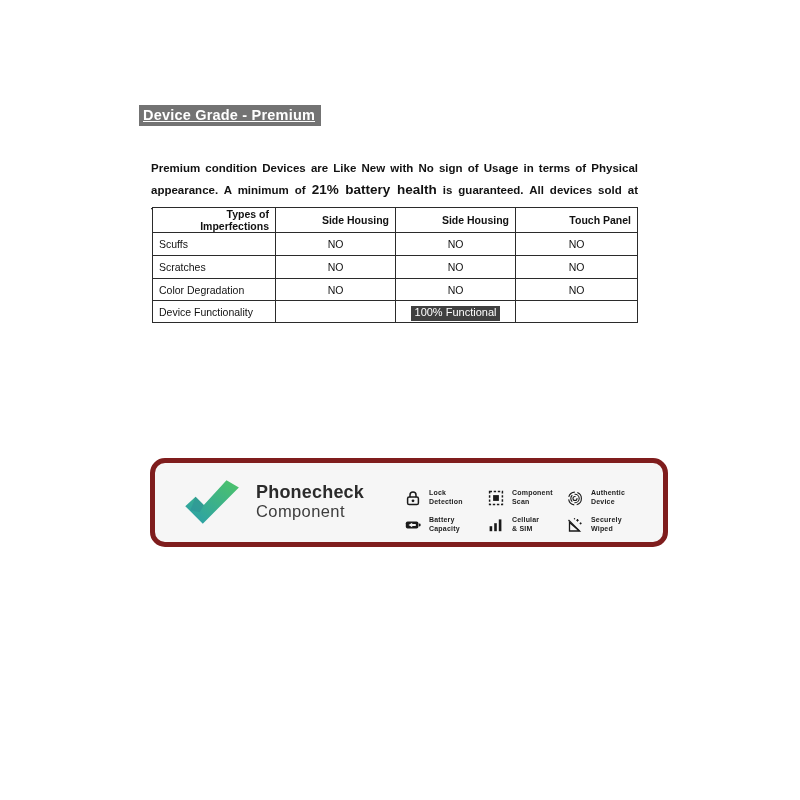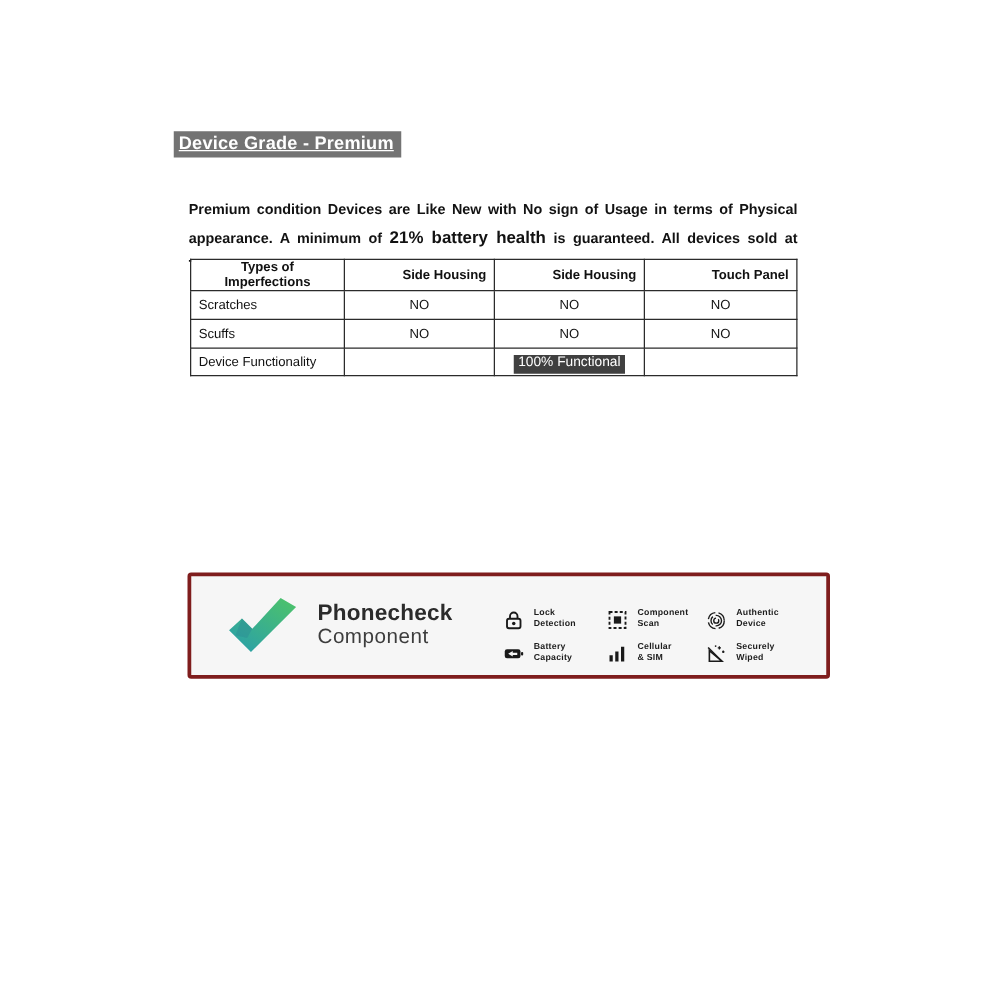--- a/index.html
+++ b/index.html
@@ -24,34 +24,34 @@
   .desc .big{font-size:13.5px;}
   
   .tbl-wrap{position:absolute;left:152px;top:207px;}
   table{border-collapse:collapse;table-layout:fixed;}
   col.c1{width:123px;}col.c2{width:120px;}col.c3{width:120px;}col.c4{width:122px;}
   th,td{
     border:1px solid #2b2b2b;font-size:10.5px;
     padding:0 6px;box-sizing:border-box;background:#fff;
   }
   th{font-weight:bold;height:25px;text-align:right;}
-  th.first{text-align:center;}
+  th.first{text-align:right;}
   td{height:23px;text-align:center;font-weight:normal;}
   td.first{text-align:left;}
   tr.r-colordeg td{height:22px;}
   tr.r-dents td{height:34px;vertical-align:top;padding-top:5px;}
   tr.r-func td{height:22px;}
   .chip{
     background:#404040;color:#ffffff;font-size:11px;
     padding:0 4px 3px 4px;white-space:nowrap;
   }
   
   .badge{
     position:absolute;left:150px;top:458px;width:508px;height:79px;
-    background:#f6f6f6;border:3px solid #7f1d1d;border-radius:3px;
+    background:#f6f6f6;border:5px solid #7f1d1d;border-radius:15px;
   }
   .logo{position:absolute;left:22px;top:15px;display:flex;align-items:flex-start;}
   .checkmark{width:66px;height:48px;}
   .brandtext{margin-left:13px;margin-top:5px;}
   .brand-name{font-size:18px;font-weight:bold;color:#2b2b2b;line-height:19px;letter-spacing:0.2px;}
   .brand-cert{font-size:16.5px;font-weight:normal;color:#3d3d3d;line-height:19px;letter-spacing:0.4px;}
   .feat-grid{
     position:absolute;left:250px;top:21px;
     display:grid;grid-template-columns:83px 79px 92px;grid-auto-rows:27px;
   }
@@ -76,27 +76,33 @@
         <col class="c4">
       </colgroup>
     <tbody>
         <tr>
       <th class="first">Types of Imperfections</th>
       <th>Side Housing</th>
       <th>Side Housing</th>
       <th>Touch Panel</th>
     </tr>
     <tr>
+      <td class="first">Scuffs</td>
+      <td>NO</td>
+      <td>NO</td>
+      <td>NO</td>
+    </tr>
+    <tr>
       <td class="first">Scratches</td>
       <td>NO</td>
       <td>NO</td>
       <td>NO</td>
     </tr>
-    <tr>
-      <td class="first">Scuffs</td>
+    <tr class="r-colordeg">
+      <td class="first">Color Degradation</td>
       <td>NO</td>
       <td>NO</td>
       <td>NO</td>
     </tr>
     <tr class="r-func">
       <td class="first">Device Functionality</td>
       <td></td>
       <td><span class="chip">100% Functional</span></td>
       <td></td>
     </tr>

